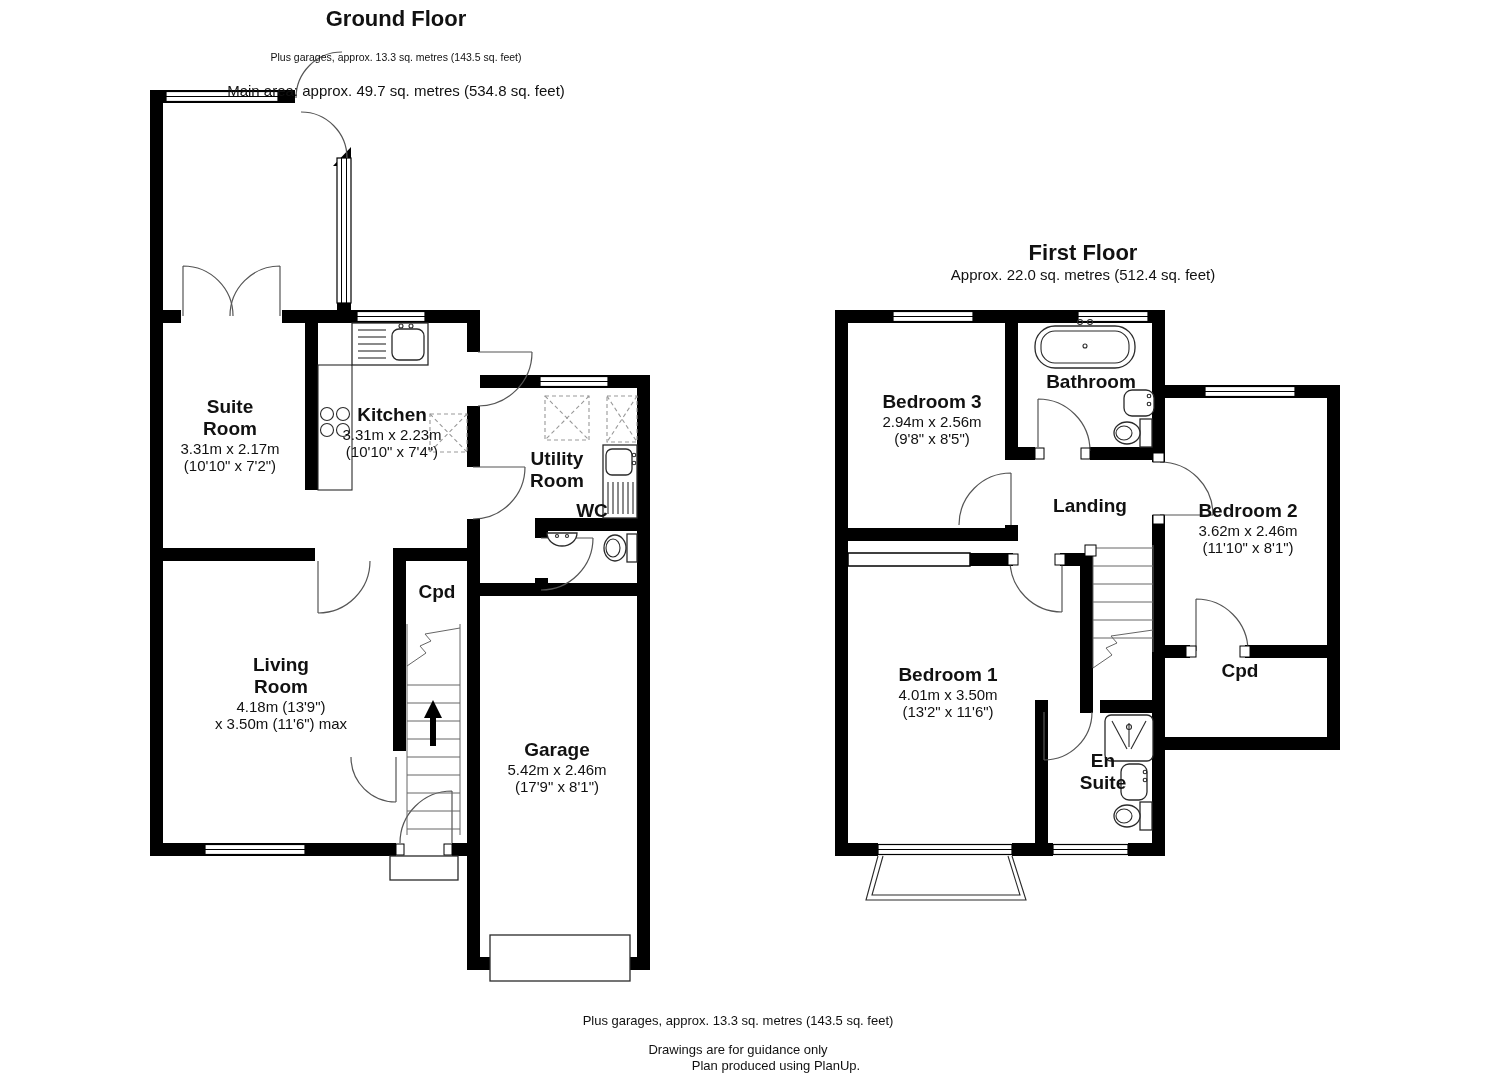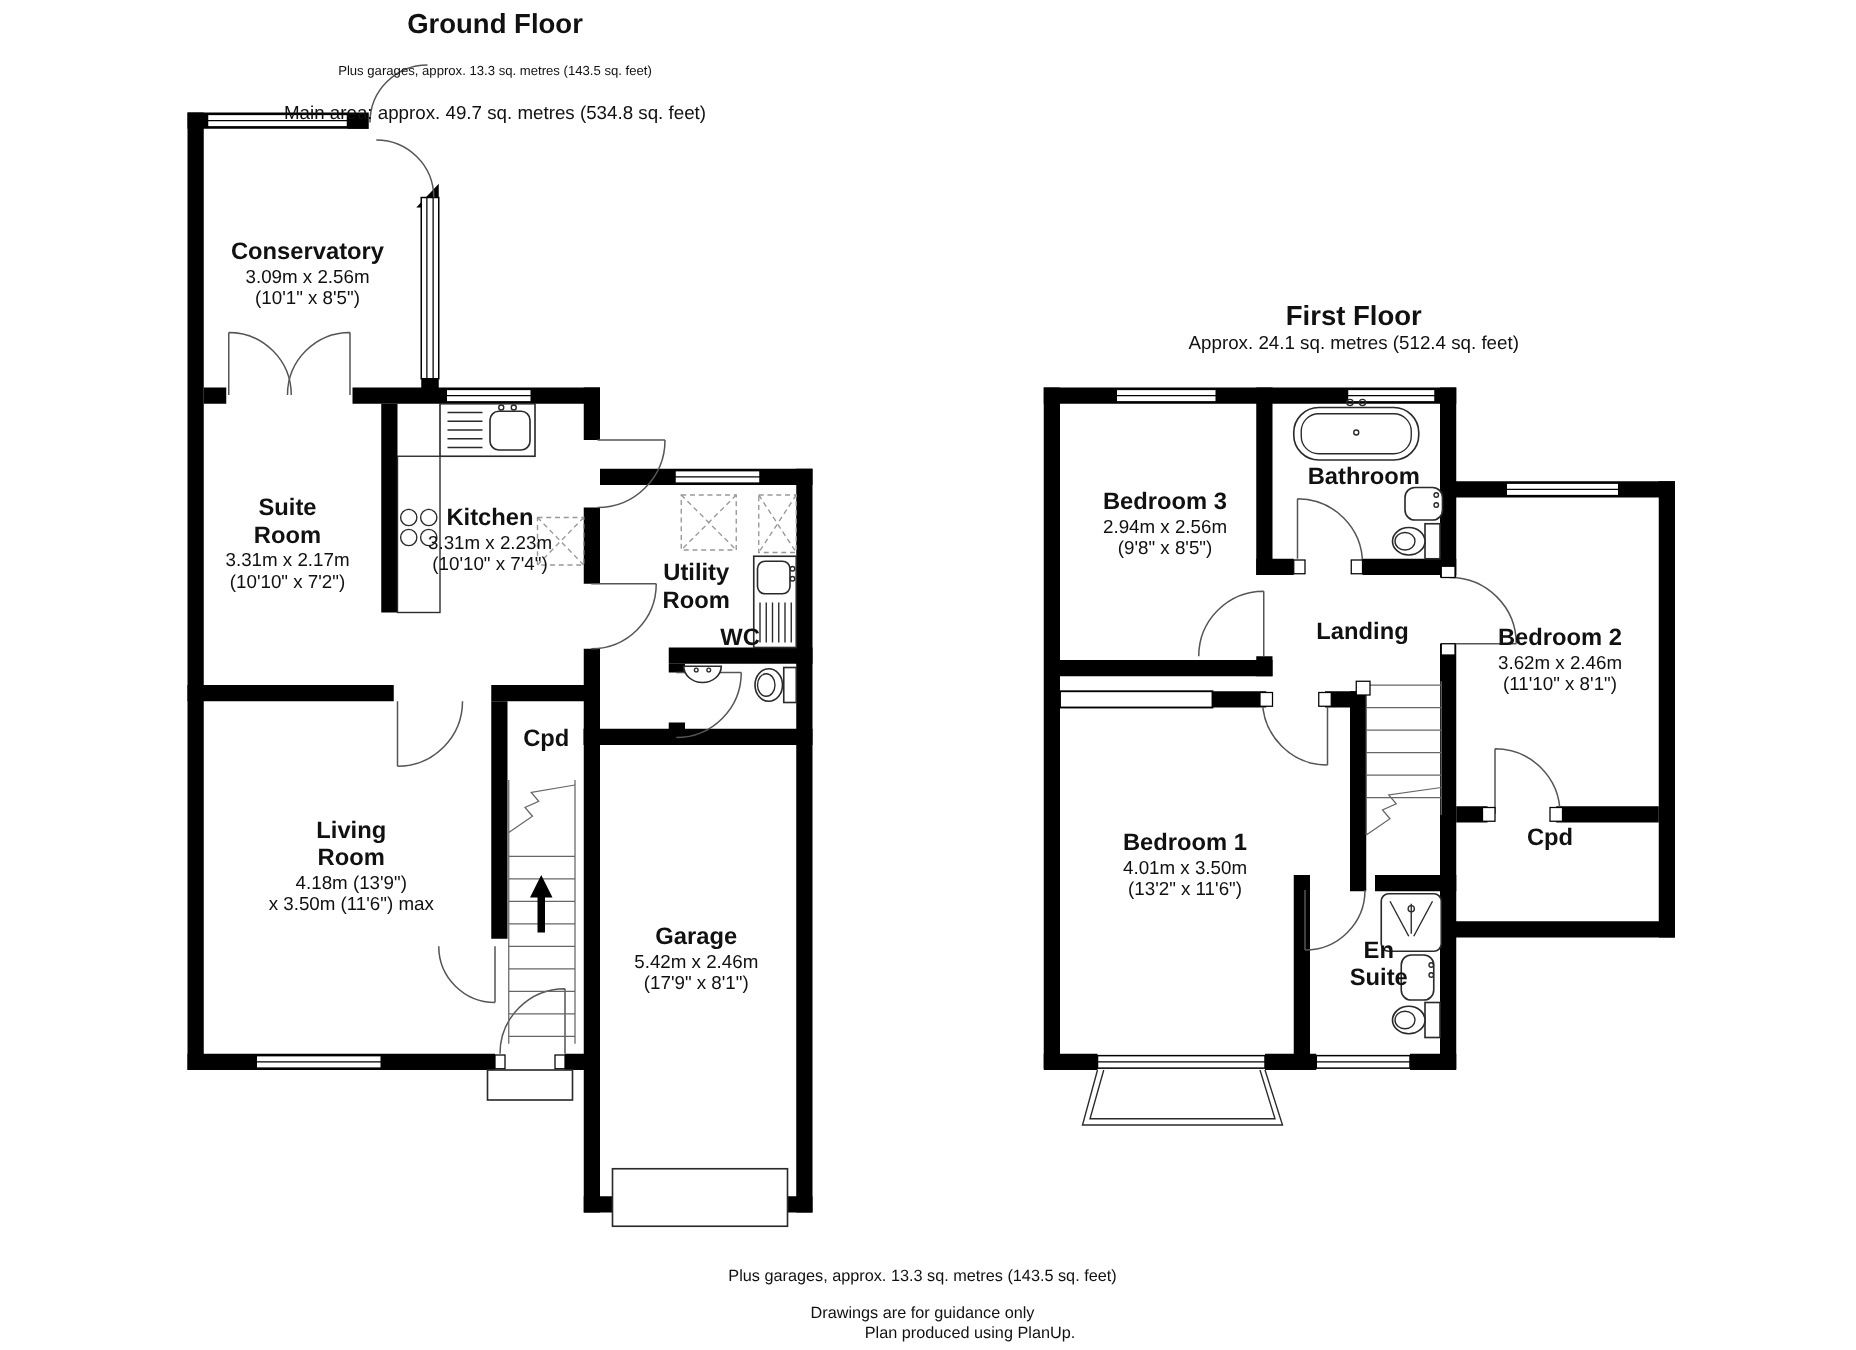--- a/index.html
+++ b/index.html
@@ -298,27 +298,22 @@
       <ellipse class="fixline" cx="1124" cy="816" rx="8" ry="7"></ellipse>
     </g>
   </g>
 </svg>
 
 <div class="lbl t-main" style="left:396px;top:6px;">Ground Floor</div>
 <div class="lbl t-sub" style="left:396px;top:34px;margin-top:48px;">Main area: approx. 49.7 sq. metres (534.8 sq. feet)</div>
 <div class="lbl t-tiny" style="left:396px;top:51px;">Plus garages, approx. 13.3 sq. metres (143.5 sq. feet)</div>
 
 <div class="lbl t-main" style="left:1083px;top:240px;">First Floor</div>
-<div class="lbl t-sub" style="left:1083px;top:266px;">Approx. 24.1 sq. metres (512.4 sq. feet)</div>
-
-<div class="lbl" style="left:246px;top:191px;">
-  <div class="rname">Conservatory</div>
-  <div class="rdim">3.09m x 2.56m</div>
-  <div class="rdim">(10'1" x 8'5")</div>
-</div>
+<div class="lbl t-sub" style="left:1083px;top:266px;">Approx. 22.0 sq. metres (512.4 sq. feet)</div>
+
 
 <div class="lbl" style="left:230px;top:396px;">
   <div class="rname">Suite</div>
   <div class="rname">Room</div>
   <div class="rdim">3.31m x 2.17m</div>
   <div class="rdim">(10'10" x 7'2")</div>
 </div>
 
 <div class="lbl" style="left:392px;top:404px;">
   <div class="rname">Kitchen</div>

